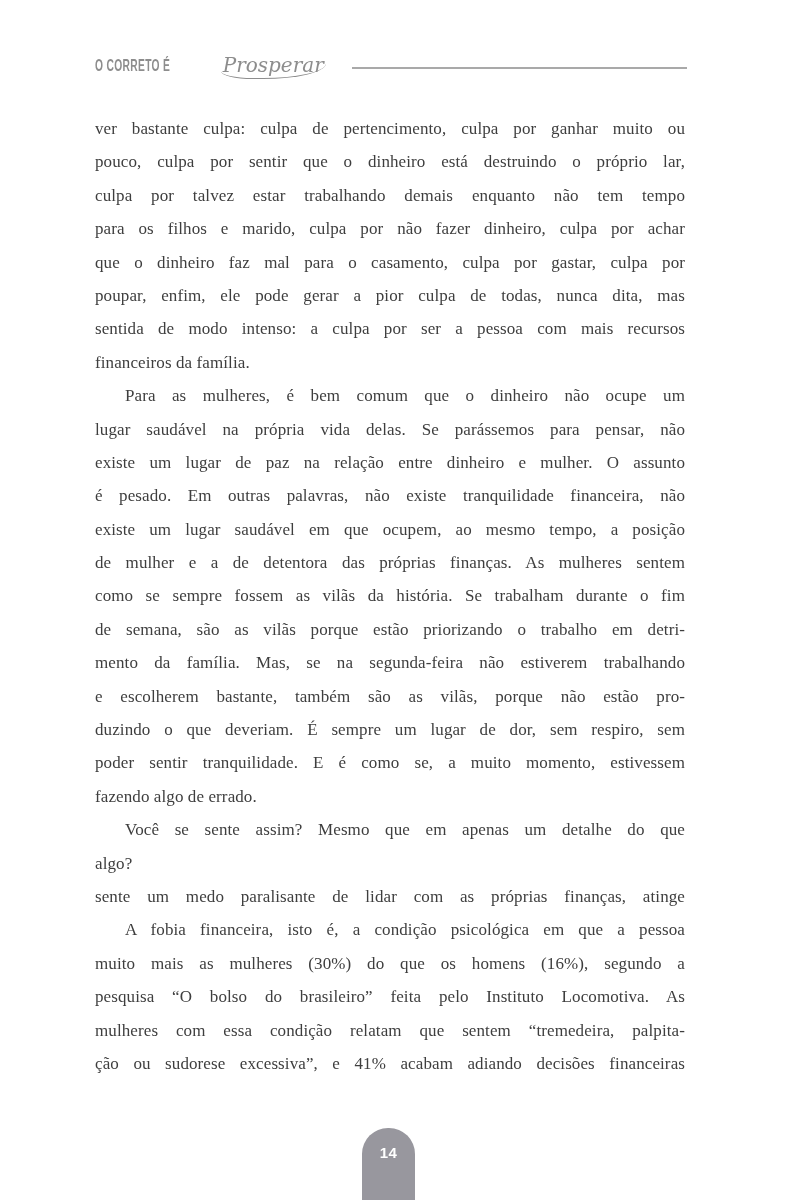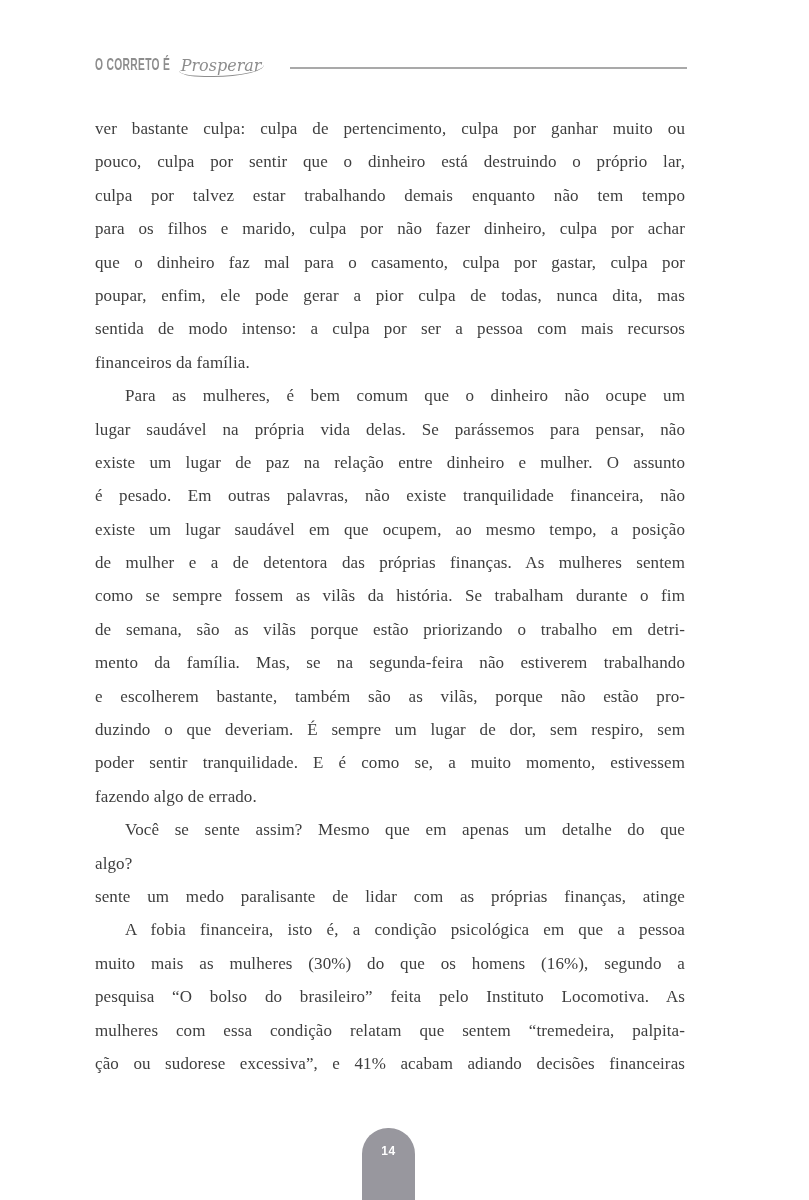--- a/index.html
+++ b/index.html
@@ -24,35 +24,36 @@
     top: 50px;
     height: 32px;
     display: flex;
     align-items: center;
   }
   .brand {
     display: flex;
     align-items: baseline;
     white-space: nowrap;
     color: #8d8d8d;
+    gap: 42px;
   }
   .brand-prefix {
     font-family: "Liberation Sans", sans-serif;
     font-weight: 700;
     font-size: 12.5px;
     letter-spacing: 0.4px;
     color: #8d8d8d;
     transform: scaleX(0.82) scaleY(1.25);
     transform-origin: left bottom;
     display: inline-block;
   }
   .brand-script {
     font-family: "DejaVu Serif", "Liberation Serif", serif;
     font-style: italic;
-    font-size: 16px;
+    font-size: 20px;
     color: #8d8d8d;
     margin-left: -8px;
     padding: 0 2px 1px 2px;
     border-bottom: 1.5px solid #8d8d8d;
     border-radius: 0 0 60% 30%;
   }
   .header-rule {
     flex: 1;
     height: 2px;
     background: #a9a9a9;
@@ -92,21 +93,21 @@
     width: 53px;
     height: 72px;
     background: #98979e;
     border-radius: 26px 26px 0 0;
     display: flex;
     justify-content: center;
   }
   .page-num {
     font-family: "Liberation Sans", sans-serif;
     font-weight: 700;
-    font-size: 12px;
+    font-size: 15px;
     letter-spacing: 0.5px;
     color: #ffffff;
     margin-top: 16px;
   }
 </style>
 </head>
 <body>
 
 <div class="page">
 

